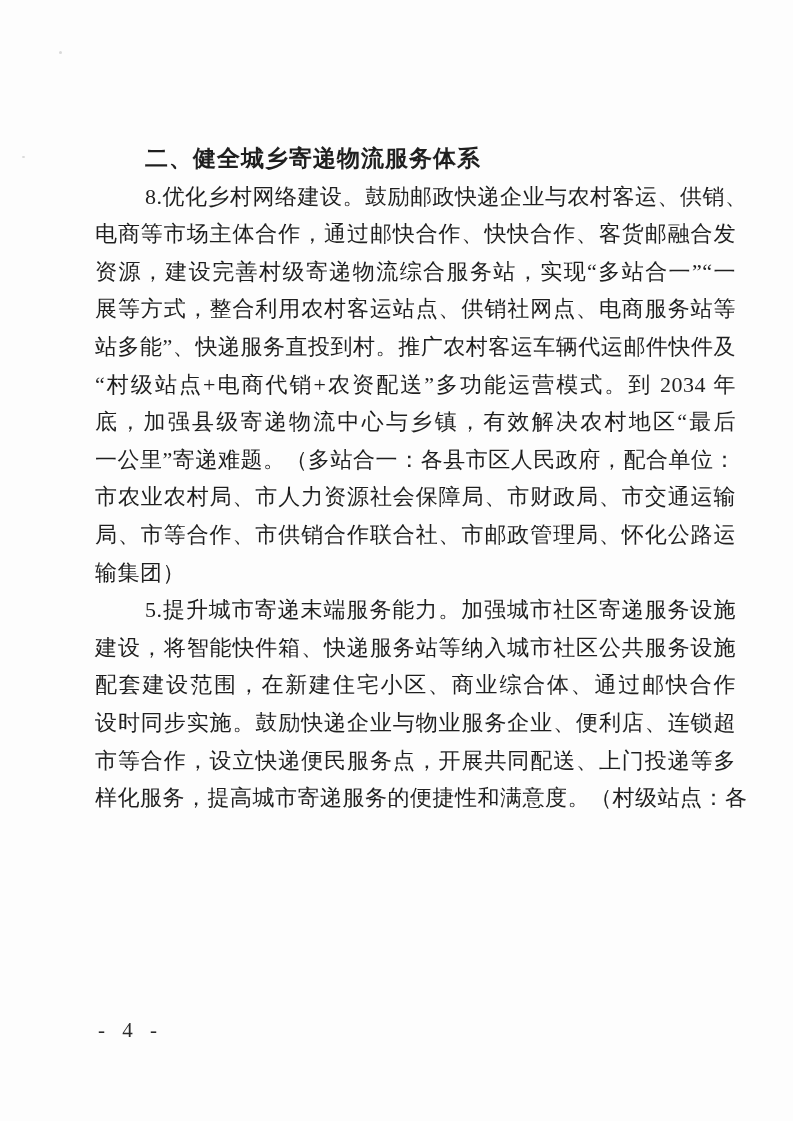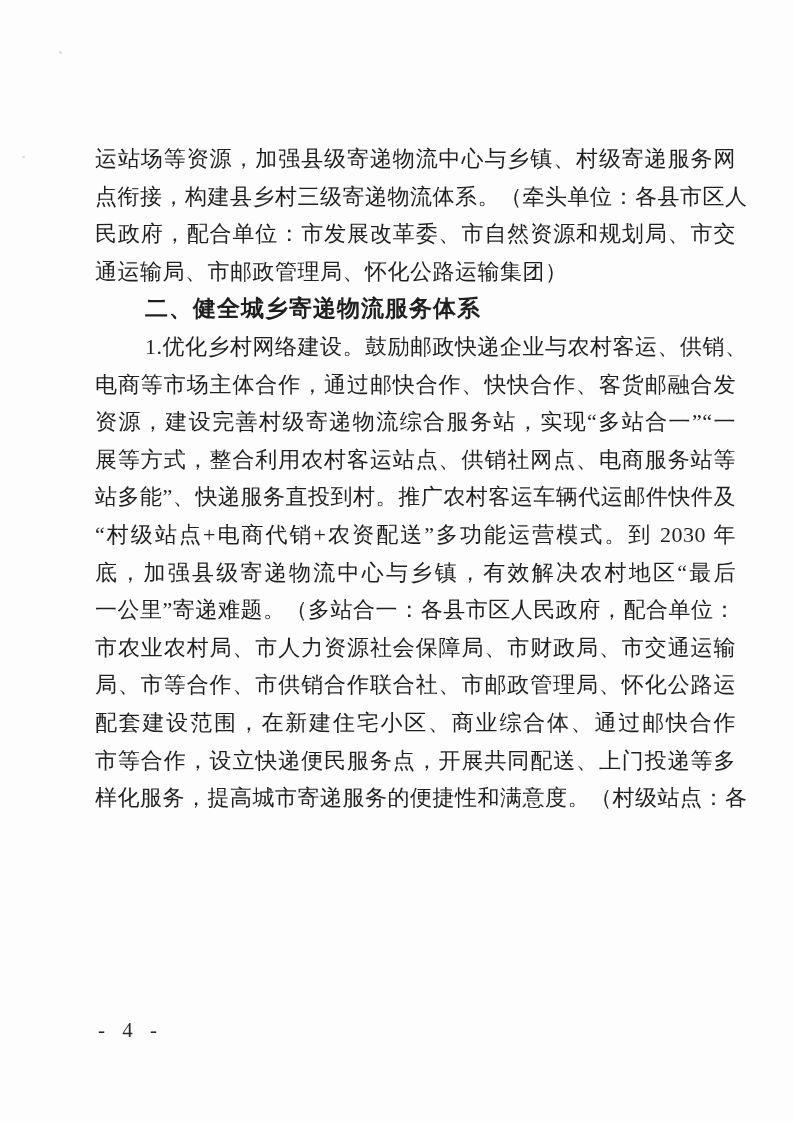--- a/index.html
+++ b/index.html
@@ -67,44 +67,42 @@
 </style>
 </head>
 <body>
 
 <div class="page">
   <span class="speck s1"></span>
   <span class="speck s2"></span>
 
   <div class="content">
 
-    <div>
-      <span class="line">运站场等资源，加强县级寄递物流中心与乡镇、村级寄递服务网</span>
-      <span class="line">点衔接，构建县乡村三级寄递物流体系。（牵头单位：各县市区人</span>
-      <span class="line">民政府，配合单位：市发展改革委、市自然资源和规划局、市交</span>
-      <span class="line last">通运输局、市邮政管理局、怀化公路运输集团）</span>
-    </div>
 
     <div class="line heading indent">二、健全城乡寄递物流服务体系</div>
 
     <div>
-      <span class="line indent">1.优化乡村网络建设。鼓励邮政快递企业与农村客运、供销、</span>
+      <span class="line indent">8.优化乡村网络建设。鼓励邮政快递企业与农村客运、供销、</span>
       <span class="line">电商等市场主体合作，通过邮快合作、快快合作、客货邮融合发</span>
       <span class="line">资源，建设完善村级寄递物流综合服务站，实现“多站合一”“一</span>
       <span class="line">展等方式，整合利用农村客运站点、供销社网点、电商服务站等</span>
       <span class="line">站多能”、快递服务直投到村。推广农村客运车辆代运邮件快件及</span>
-      <span class="line">“村级站点+电商代销+农资配送”多功能运营模式。到 2030 年</span>
+      <span class="line">“村级站点+电商代销+农资配送”多功能运营模式。到 2034 年</span>
       <span class="line">底，加强县级寄递物流中心与乡镇，有效解决农村地区“最后</span>
       <span class="line">一公里”寄递难题。（多站合一：各县市区人民政府，配合单位：</span>
       <span class="line">市农业农村局、市人力资源社会保障局、市财政局、市交通运输</span>
       <span class="line">局、市等合作、市供销合作联合社、市邮政管理局、怀化公路运</span>
+      <span class="line last">输集团）</span>
     </div>
 
     <div>
+      <span class="line indent">5.提升城市寄递末端服务能力。加强城市社区寄递服务设施</span>
+      <span class="line">建设，将智能快件箱、快递服务站等纳入城市社区公共服务设施</span>
       <span class="line">配套建设范围，在新建住宅小区、商业综合体、通过邮快合作</span>
+      <span class="line">设时同步实施。鼓励快递企业与物业服务企业、便利店、连锁超</span>
       <span class="line">市等合作，设立快递便民服务点，开展共同配送、上门投递等多</span>
       <span class="line">样化服务，提高城市寄递服务的便捷性和满意度。（村级站点：各</span>
     </div>
 
   </div>
 
   <div class="page-number">- 4 -</div>
 </div>
 
 </body></html>

